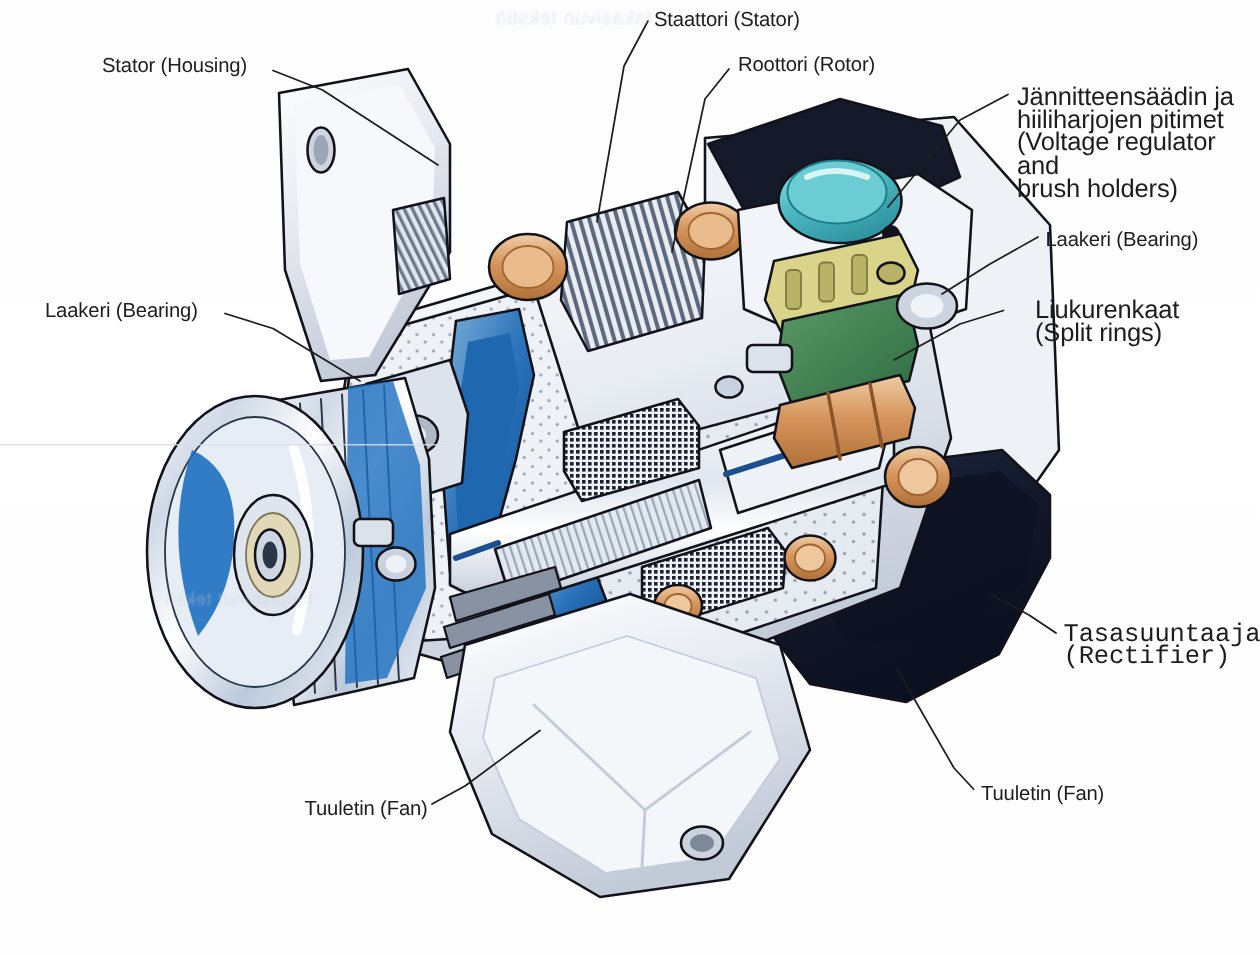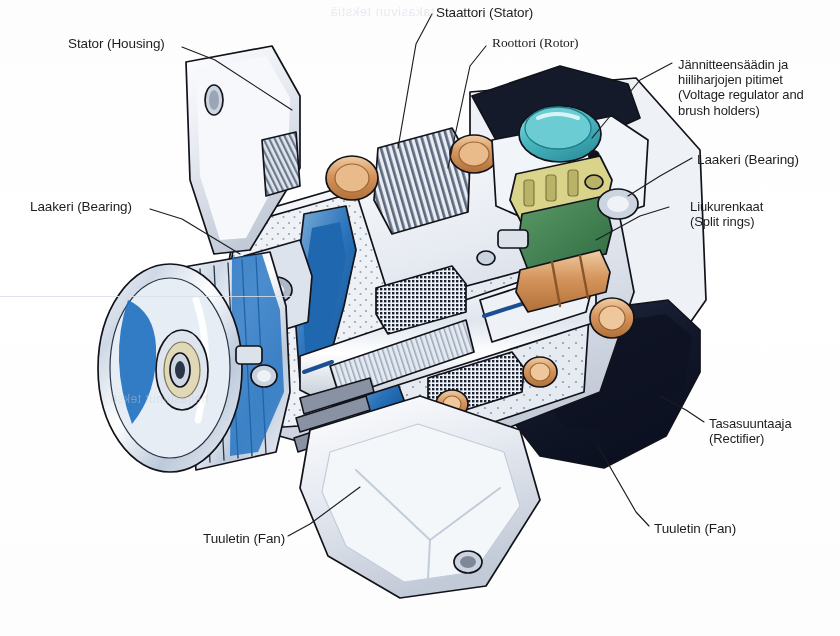--- a/index.html
+++ b/index.html
@@ -36,21 +36,21 @@
   }
   
   .label{
     position:absolute;
     color:#1d1d1f;
     font-size:13.5px;
     line-height:15.6px;
     letter-spacing:-0.1px;
     white-space:pre-line;
   }
-  .label.small{font-size:13px;line-height:15.2px;}
+  .label.small{font-size:17px;line-height:15.2px;}
   
   svg.art{position:absolute;left:0;top:0;}
 </style>
 </head>
 <body>
 
 <div id="stage">
 
   <div class="paper-tint"></div>
 
@@ -291,28 +291,28 @@
   </svg>
 
   <div class="bleed" style="left:330px;top:4px;">takasivun tekstiä</div>
   <div class="bleed" style="left:110px;top:392px;font-size:12px;">heijastunut teksti</div>
 
   <div class="scanline" style="top:296px;"></div>
 
   <div id="labels">
       <div class="label" style="left: 68px; top: 36px;">Stator (Housing)</div>
       <div class="label" style="left: 436px; top: 5px;">Staattori (Stator)</div>
-      <div class="label" style="left: 492px; top: 35px; font-family: Liberation Serif, serif;">Roottori (Rotor)</div>
+      <div class="label" style="left: 492px; top: 35px;">Roottori (Rotor)</div>
       <div class="label small" style="left: 678px; top: 57px;">Jännitteensäädin ja
 hiiliharjojen pitimet
 (Voltage regulator and
 brush holders)</div>
       <div class="label" style="left: 697px; top: 152px;">Laakeri (Bearing)</div>
       <div class="label small" style="left: 690px; top: 199px;">Liukurenkaat
 (Split rings)</div>
       <div class="label" style="left: 30px; top: 199px;">Laakeri (Bearing)</div>
-      <div class="label small" style="left: 709px; top: 416px;">Tasasuuntaaja
+      <div class="label small" style="left: 709px; top: 416px; font-family: Liberation Mono, monospace;">Tasasuuntaaja
 (Rectifier)</div>
       <div class="label" style="left: 654px; top: 521px;">Tuuletin (Fan)</div>
       <div class="label" style="left: 203px; top: 531px;">Tuuletin (Fan)</div>
     </div>
 
 </div>
 
 </body></html>

